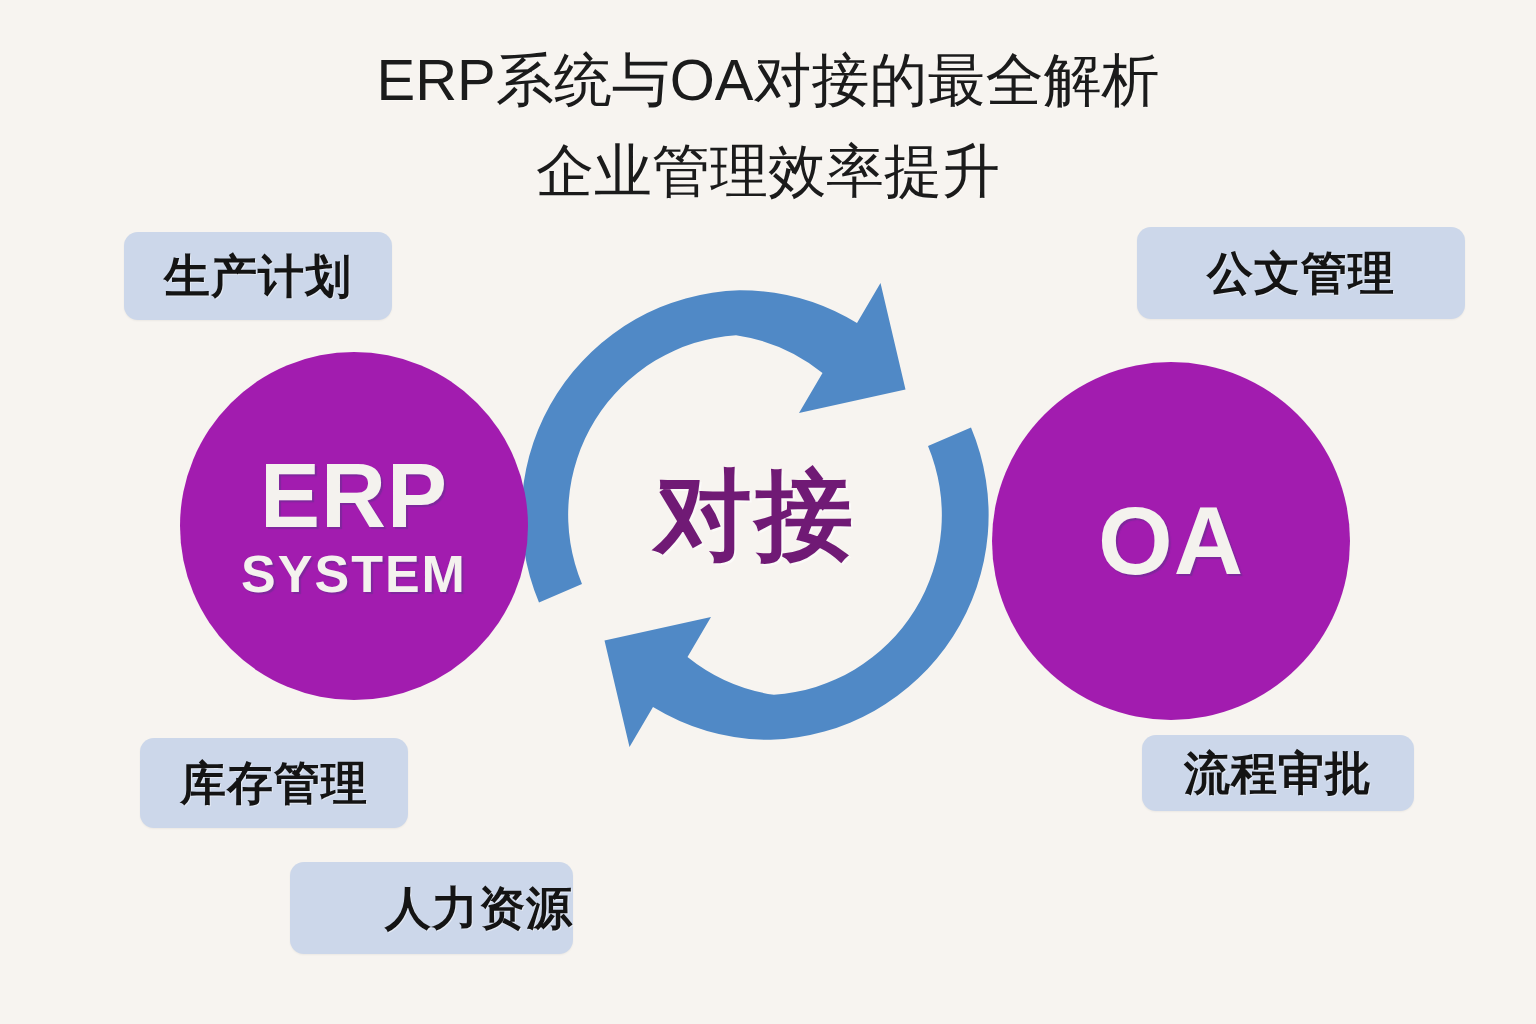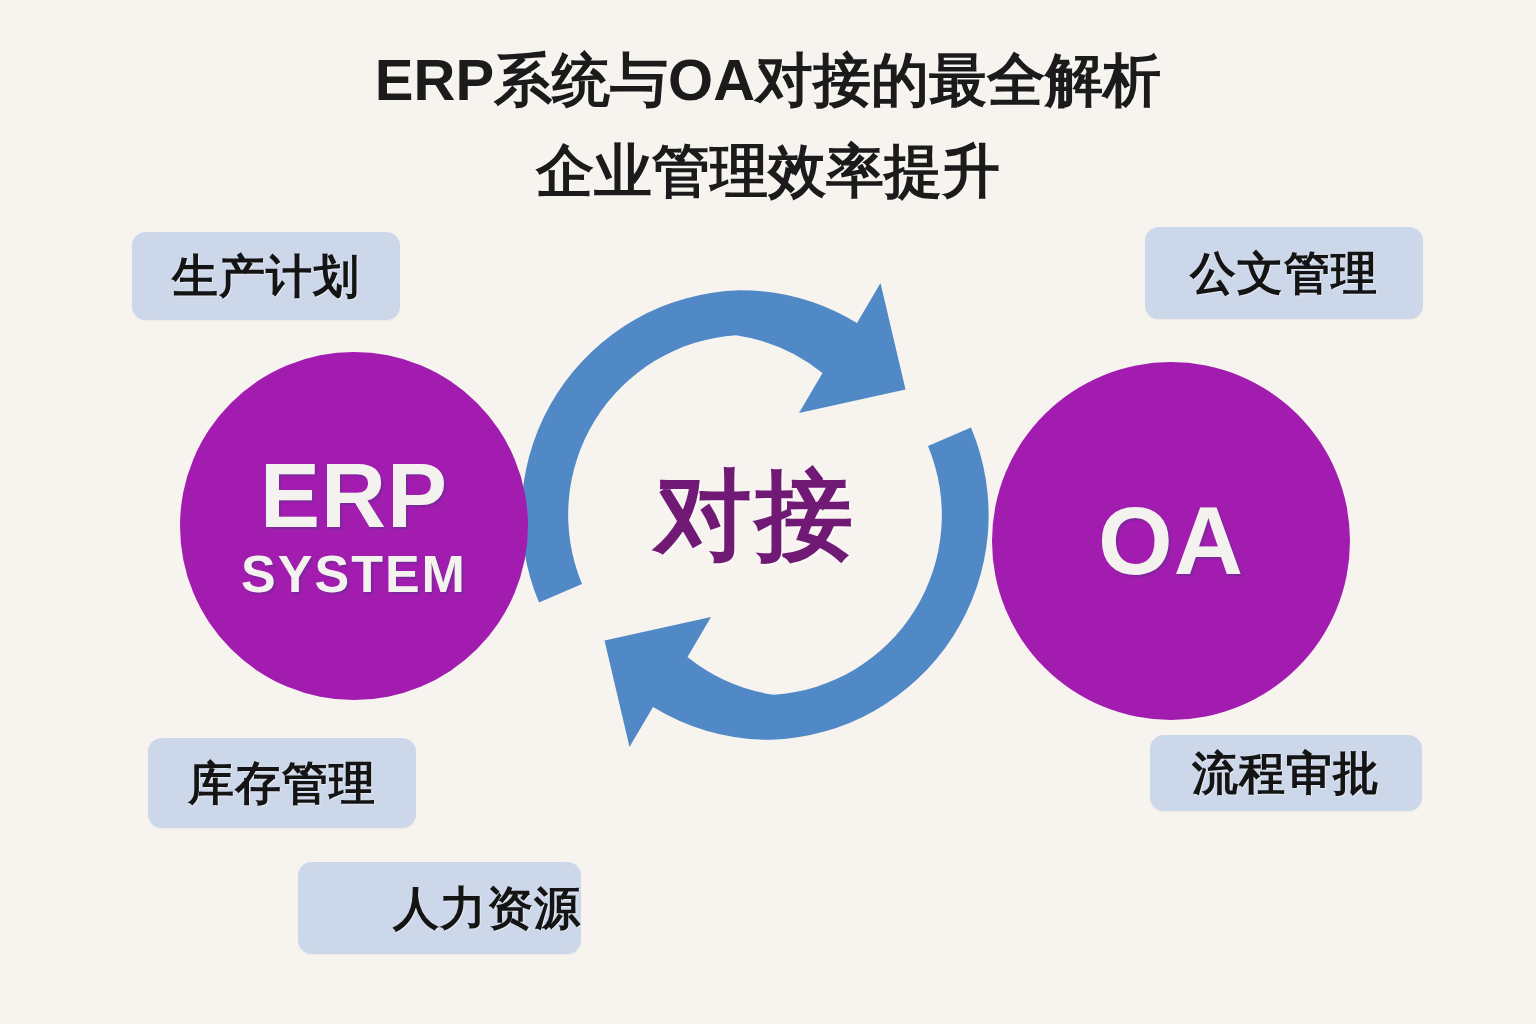--- a/index.html
+++ b/index.html
@@ -26,52 +26,51 @@
     left: 0;
     top: 44px;
     width: 1536px;
     text-align: center;
     pointer-events: none;
   }
   .title-line {
     display: block;
     font-size: 58px;
     line-height: 72px;
-    font-weight: 700;
+    font-weight: 400;
     color: #1b1b1b;
     letter-spacing: 0px;
     text-shadow: 1px 1px 0 rgba(255,255,255,0.35);
   }
   .title-line.l2 {
     margin-top: 19px;
   }
 
   
   .chip {
     position: absolute;
     background: #ccd7ea;
     border-radius: 14px;
     display: flex;
     align-items: center;
     justify-content: center;
     box-shadow: 0 1px 2px rgba(0,0,0,0.05);
-    margin-left: 8px;
   }
   .chip-text {
     font-size: 46px;
     font-weight: 700;
     color: #141414;
     line-height: 1;
     letter-spacing: 1px;
     white-space: nowrap;
     text-shadow: 1px 1px 0 rgba(255,255,255,0.45);
   }
 
   .chip-prod   { left: 124px;  top: 232px; width: 268px; height: 88px; }
-  .chip-doc    { left: 1137px; top: 227px; width: 278px; height: 92px; }
+  .chip-doc    { left: 1137px; top: 227px; width: 328px; height: 92px; }
   .chip-stock  { left: 140px;  top: 738px; width: 268px; height: 90px; }
   .chip-flow   { left: 1142px; top: 735px; width: 272px; height: 76px; }
   .chip-hr     { left: 290px;  top: 862px; width: 283px; height: 92px; justify-content: flex-end; }
   .chip-contract{ left: 963px; top: 858px; width: 266px; height: 90px; }
 
   
   .bubble {
     position: absolute;
     border-radius: 50%;
     background: #a21caf;

